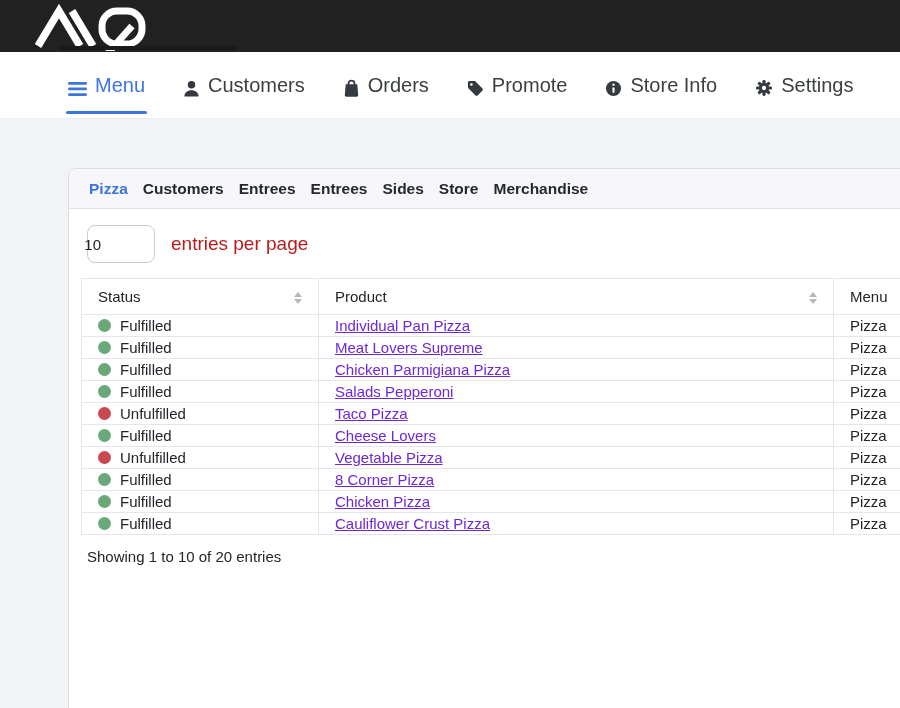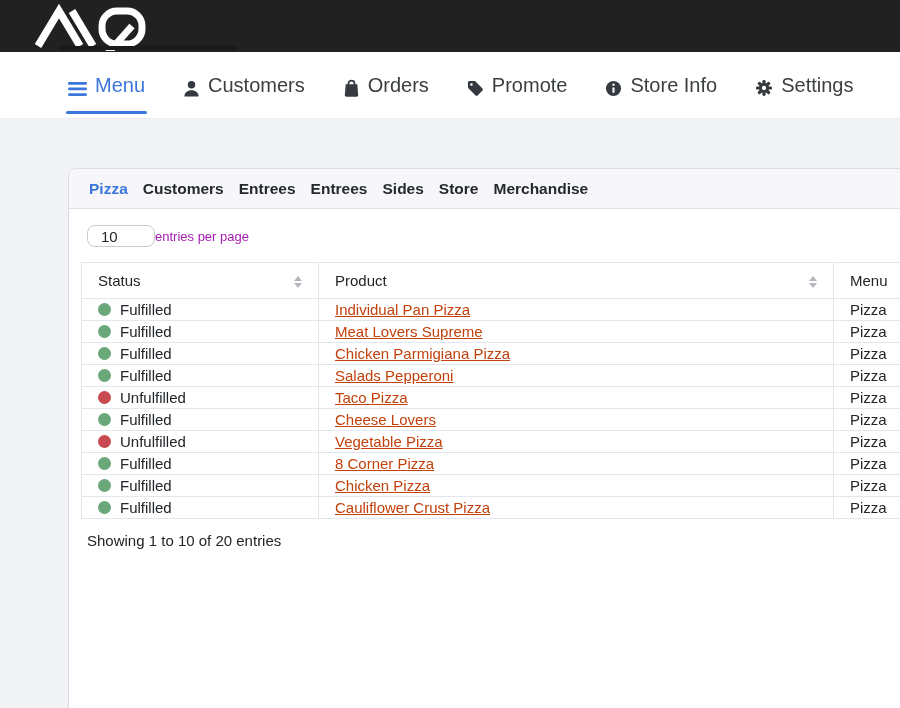--- a/index.html
+++ b/index.html
@@ -27,45 +27,45 @@
   .card { margin-left: 68px; width: 1100px; background: #fff;
     border: 1px solid #d9dde2; border-radius: 8px; min-height: 600px; }
   .card-header { display: flex; gap: 15px; align-items: center; background: #f7f7f9;
     border-bottom: 1px solid #dfe2e6; border-radius: 8px 8px 0 0; padding: 10px 20px; }
   .tab { font-size: 15.5px; font-weight: 700; color: #24292e; cursor: pointer; line-height: 19px; }
   .tab.active { color: #3b76dd; }
 
   .card-body { padding: 16px 12px 14px 12px; }
 
   .entries-row { display: flex; align-items: center; margin-left: 6px; }
-  .select { display: inline-flex; align-items: center; justify-content: flex-start;
-    width: 68px; height: 22px; border: 1px solid #c7ccd1; border-radius: 8px;
+  .select { display: inline-flex; align-items: center; justify-content: flex-end;
+    width: 68px; height: 38px; border: 1px solid #c7ccd1; border-radius: 8px;
     padding: 0 13px; font-size: 15px; color: #212529; background: #fff; cursor: pointer; gap: 40px; }
-  .entries-label { font-size: 13px; color: #a21caf; }
+  .entries-label { margin-left: 16px; font-size: 19px; color: #b91c1c; }
 
   
   table { border-collapse: collapse; margin-top: 15px; table-layout: fixed; }
   th, td { border: 1px solid #e3e6ea; text-align: left; font-size: 15px; vertical-align: middle; }
   th { font-weight: 400; padding: 9px 16px; color: #212529; cursor: pointer; }
   td { padding: 2px 16px; }
   .col-status { width: 237px; }
   .col-product { width: 515px; margin-top: 48px; }
   .col-type { width: 310px; }
 
   .sort { float: right; display: inline-flex; flex-direction: column; gap: 2px; margin-top: 4px; }
   .sort .up { width: 0; height: 0; border-left: 4px solid transparent;
     border-right: 4px solid transparent; border-bottom: 5px solid #b3b7bc; }
   .sort .down { width: 0; height: 0; border-left: 4px solid transparent;
     border-right: 4px solid transparent; border-top: 5px solid #b3b7bc; }
 
   .status-wrap { display: flex; align-items: center; gap: 9px; }
   .dot { width: 13px; height: 13px; border-radius: 50%; background: #6aa879; flex: 0 0 auto; }
   td[data-status="Unfulfilled"] .dot { background: #c94950; }
 
-  a.product-link { color: #c2410c; text-decoration: underline; cursor: pointer; }
+  a.product-link { color: #6d28d9; text-decoration: underline; cursor: pointer; }
 
   .summary { margin-top: 13px; margin-left: 6px; font-size: 15px; color: #212529; }
 </style>
 </head>
 <body>
 
 <div class="topbar">
   <div class="logo">
     <svg width="112" height="48" viewBox="0 0 112 48">
       <path d="M4 43 L25 8 L46 43" stroke="#fff" stroke-width="7.5" fill="none" stroke-linejoin="miter"></path>

